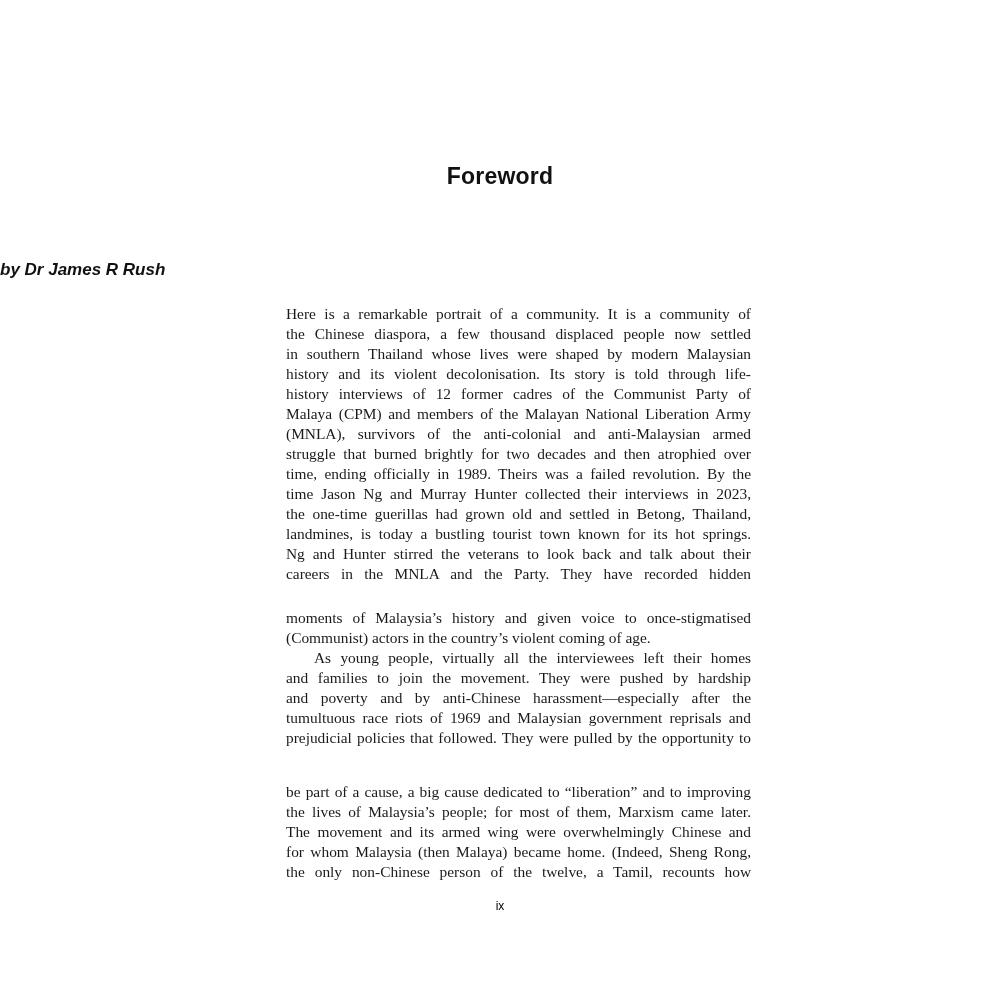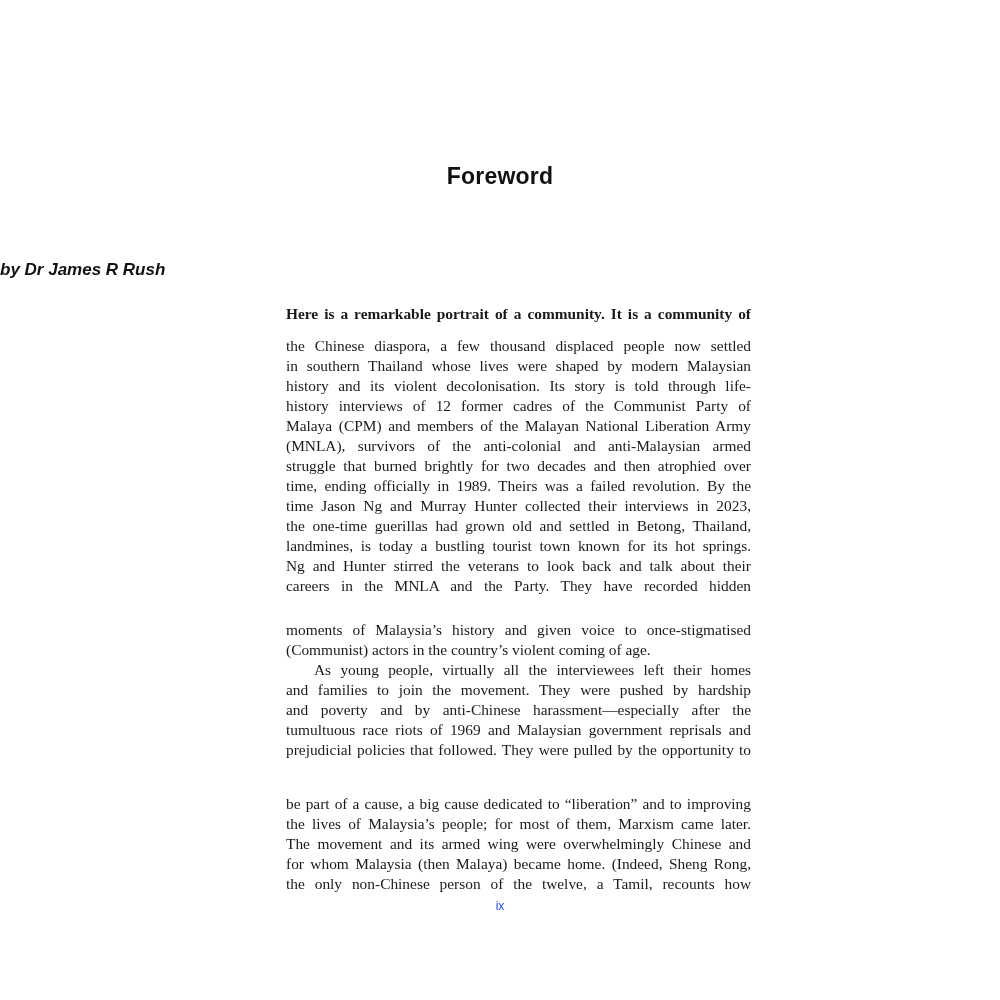--- a/index.html
+++ b/index.html
@@ -25,34 +25,34 @@
       font-size: 15.4px; line-height: 20px;
       text-align: justify; color: #1a1a1a;
     }
     .body p { margin: 0; }
     .line { display: block; text-align: justify; text-align-last: justify; white-space: nowrap; }
     .line.last { text-align-last: left; }
     .folio {
       position: absolute; left: 0; width: 1000px; top: 899px;
       text-align: center;
       font-family: "Liberation Sans", "DejaVu Sans", sans-serif;
-      font-size: 12px; color: #1d4ed8;
+      font-size: 12px; color: #000000;
     }
   </style>
 </head>
 <body>
 
 <div class="page">
   <div class="title">Foreword</div>
   <div class="byline">by Dr James R Rush</div>
 
   <div class="body">
     <p>
-      <span class="line" style="display: block; font-weight: bold;">Here is a remarkable portrait of a community. It is a community of</span>
-      <span class="line" style="display: block; margin-top: 12px;">the Chinese diaspora, a few thousand displaced people now settled</span>
+      <span class="line" style="display: block;">Here is a remarkable portrait of a community. It is a community of</span>
+      <span class="line" style="display: block;">the Chinese diaspora, a few thousand displaced people now settled</span>
       <span class="line" style="display: block;">in southern Thailand whose lives were shaped by modern Malaysian</span>
       <span class="line" style="display: block;">history and its violent decolonisation. Its story is told through life-</span>
       <span class="line" style="display: block;">history interviews of 12 former cadres of the Communist Party of</span>
       <span class="line" style="display: block;">Malaya (CPM) and members of the Malayan National Liberation Army</span>
       <span class="line" style="display: block;">(MNLA), survivors of the anti-colonial and anti-Malaysian armed</span>
       <span class="line" style="display: block;">struggle that burned brightly for two decades and then atrophied over</span>
       <span class="line" style="display: block;">time, ending officially in 1989. Theirs was a failed revolution. By the</span>
       <span class="line" style="display: block;">time Jason Ng and Murray Hunter collected their interviews in 2023,</span>
       <span class="line" style="display: block;">the one-time guerillas had grown old and settled in Betong, Thailand,</span>
       <span class="line" style="display: block;">landmines, is today a bustling tourist town known for its hot springs.</span>

